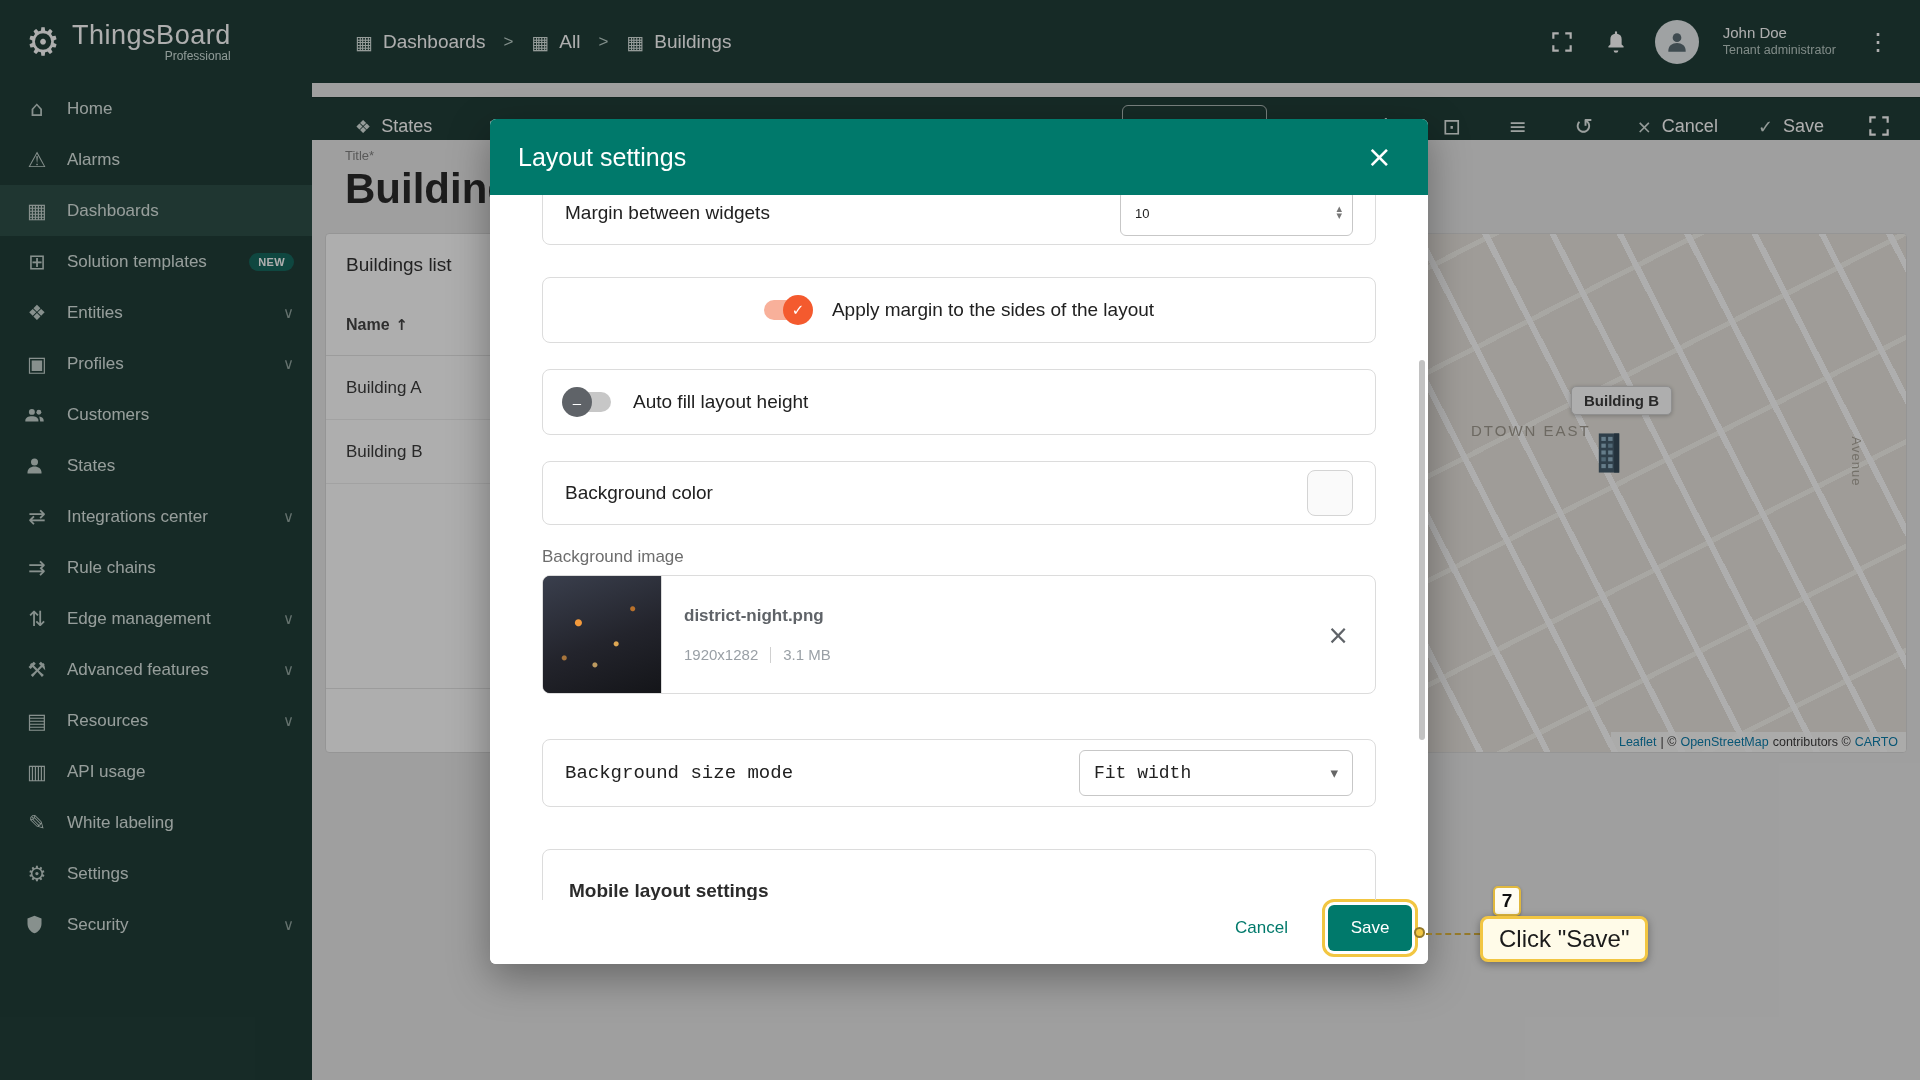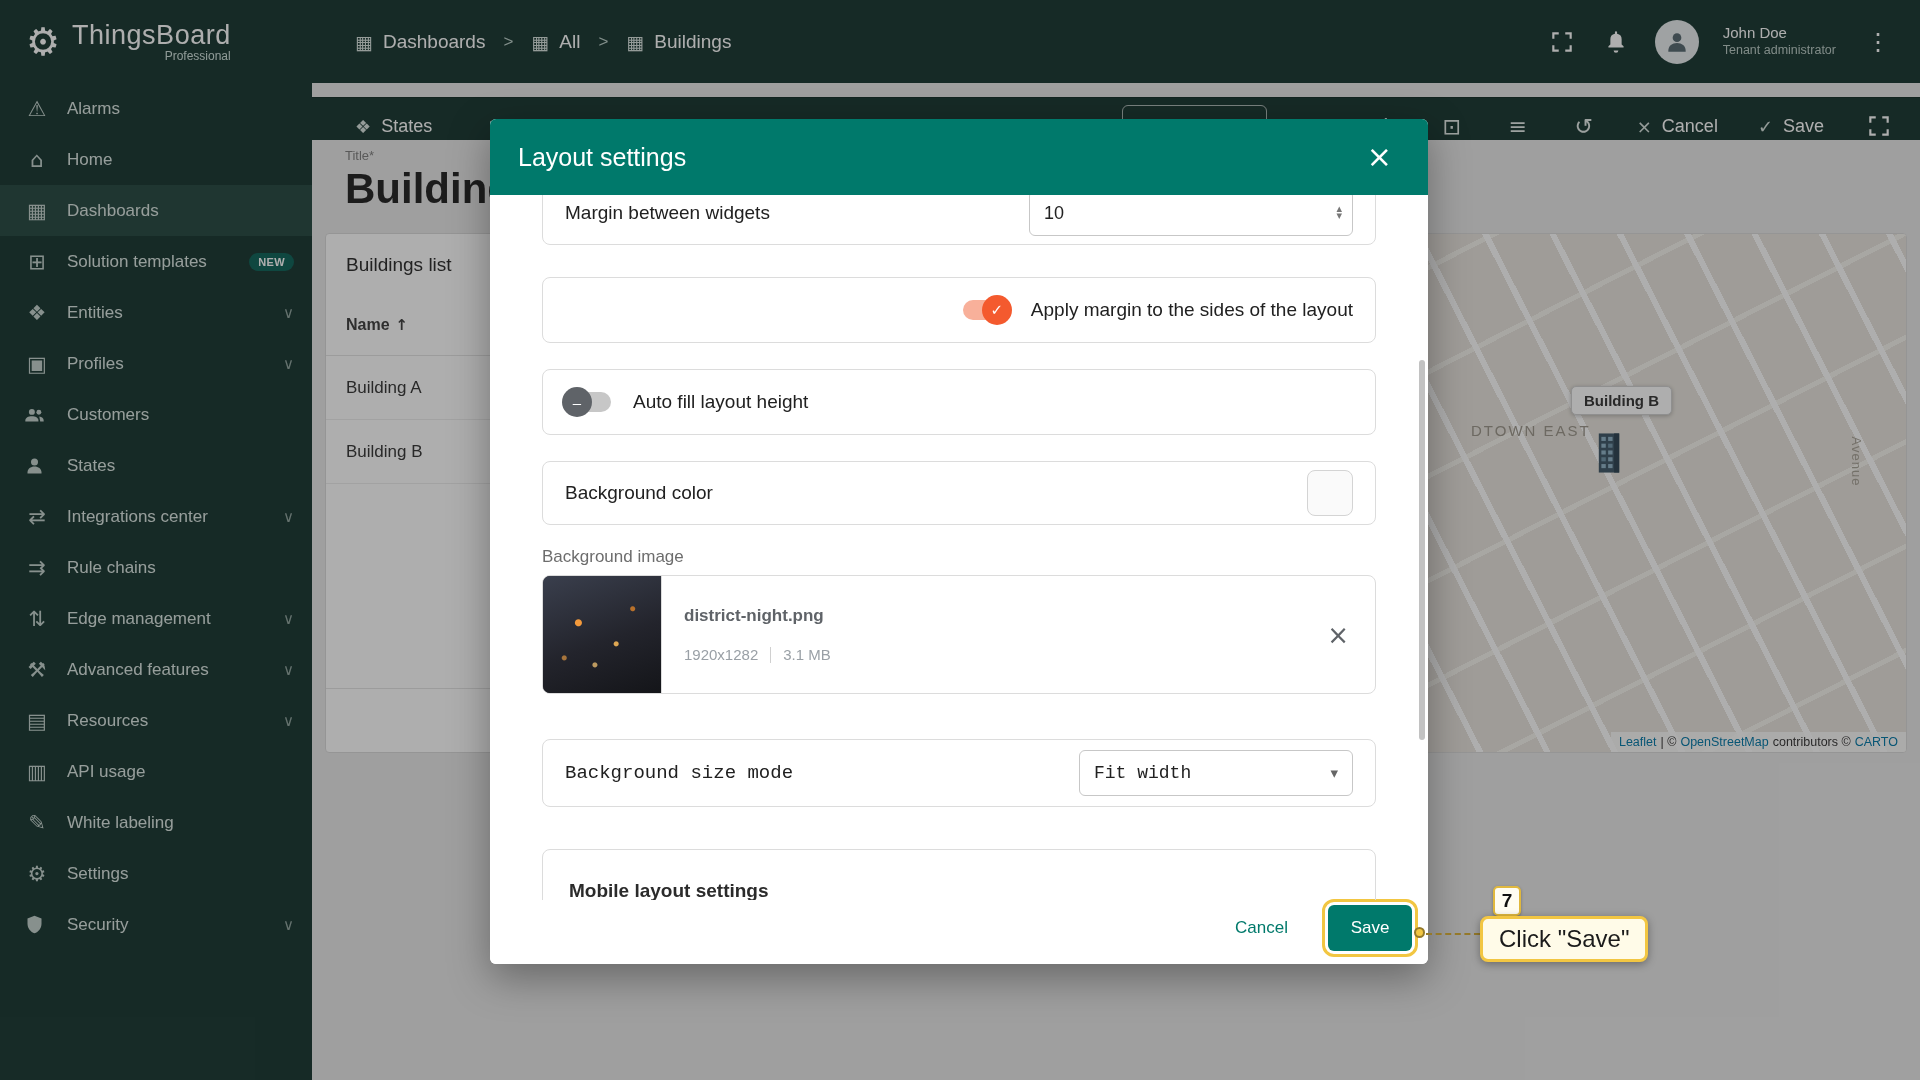--- a/index.html
+++ b/index.html
@@ -92,26 +92,26 @@
   .modal { position:absolute; left:490px; top:119px; width:938px; height:845px; background:#fff; border-radius:6px; overflow:hidden; z-index:20; box-shadow:0 14px 40px rgba(0,0,0,.35); display:flex; flex-direction:column; }
   .modal-head { height:76px; background:#00796b; display:flex; align-items:center; padding:0 28px; flex:0 0 auto; }
   .modal-title { color:#fff; font-size:25px; font-weight:500; flex:1; }
   .modal-close { color:#fff; font-size:30px; cursor:pointer; line-height:1; padding:4px 8px; }
   .modal-body { flex:1 1 auto; overflow:hidden; padding:0 52px; position:relative; }
   .mscroll { position:absolute; right:3px; top:165px; width:6px; height:380px; background:#c2c2c2; border-radius:3px; cursor:pointer; }
 
   .frow { border:1px solid #dcdcdc; border-radius:8px; display:flex; align-items:center; justify-content:space-between; padding:0 22px; }
   .frow-label { font-size:19px; color:#212121; }
   .row-margin { margin-top:-14px; height:64px; }
-  .row-apply { margin-top:32px; height:66px; justify-content:flex-end; gap:22px; }
+  .row-apply { margin-top:32px; height:66px; justify-content:center; gap:22px; }
   .row-autofill { margin-top:26px; height:66px; justify-content:flex-start; gap:22px; }
   .row-bgcolor { margin-top:26px; height:64px; }
   .row-size { margin-top:45px; height:68px;font-family:Liberation Mono, monospace; }
 
-  .numfield { width:324px; height:46px; border:1px solid #c7c7c7; border-radius:6px; display:flex; align-items:center; padding:0 10px 0 14px; font-size:18px; color:#222; cursor:text; }
+  .numfield { width:233px; height:46px; border:1px solid #c7c7c7; border-radius:6px; display:flex; align-items:center; padding:0 10px 0 14px; font-size:13px; color:#222; cursor:text; }
   .spinner { margin-left:auto; display:flex; flex-direction:column; line-height:.6; color:#777; font-size:11px; cursor:pointer; }
 
   .toggle { width:46px; height:20px; border-radius:10px; position:relative; flex:0 0 auto; cursor:pointer; }
   .toggle.on { background:#f8b09a; }
   .toggle.off { background:#c7c7c7; }
   .toggle .thumb { position:absolute; top:-5px; width:30px; height:30px; border-radius:50%; display:flex; align-items:center; justify-content:center; font-size:15px; color:#fff; }
   .toggle.on .thumb { right:-3px; background:#f45a2e; }
   .toggle.off .thumb { left:-3px; background:#5f6368; }
   .toggle.on .thumb::before { content:"✓"; font-family:"DejaVu Sans",sans-serif; }
   .toggle.off .thumb::before { content:"–"; }
@@ -161,26 +161,26 @@
   <aside class="sidebar">
     <div class="logo">
       <span class="ic ic-gear logo-gear"></span>
       <span class="logo-txt">
         <span class="logo-name">ThingsBoard</span>
         <span class="logo-sub">Professional</span>
       </span>
     </div>
     <nav>
       <div class="nav-item">
+        <span class="ic ic-home nav-ic"></span>
+        <span>Home</span>
+      </div>
+      <div class="nav-item">
         <span class="ic ic-alarm nav-ic"></span>
         <span>Alarms</span>
-      </div>
-      <div class="nav-item">
-        <span class="ic ic-home nav-ic"></span>
-        <span>Home</span>
       </div>
       <div class="nav-item active">
         <span class="ic ic-grid nav-ic"></span>
         <span>Dashboards</span>
       </div>
       <div class="nav-item">
         <span class="ic ic-apps nav-ic"></span>
         <span>Solution templates</span>
         <span class="nav-badge">NEW</span>
       </div>

